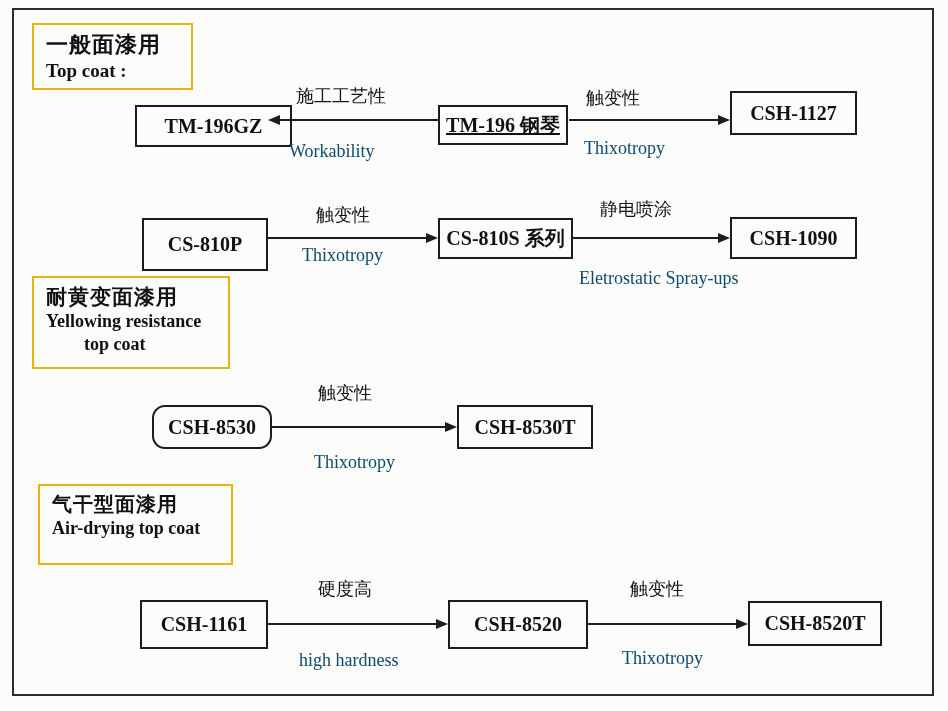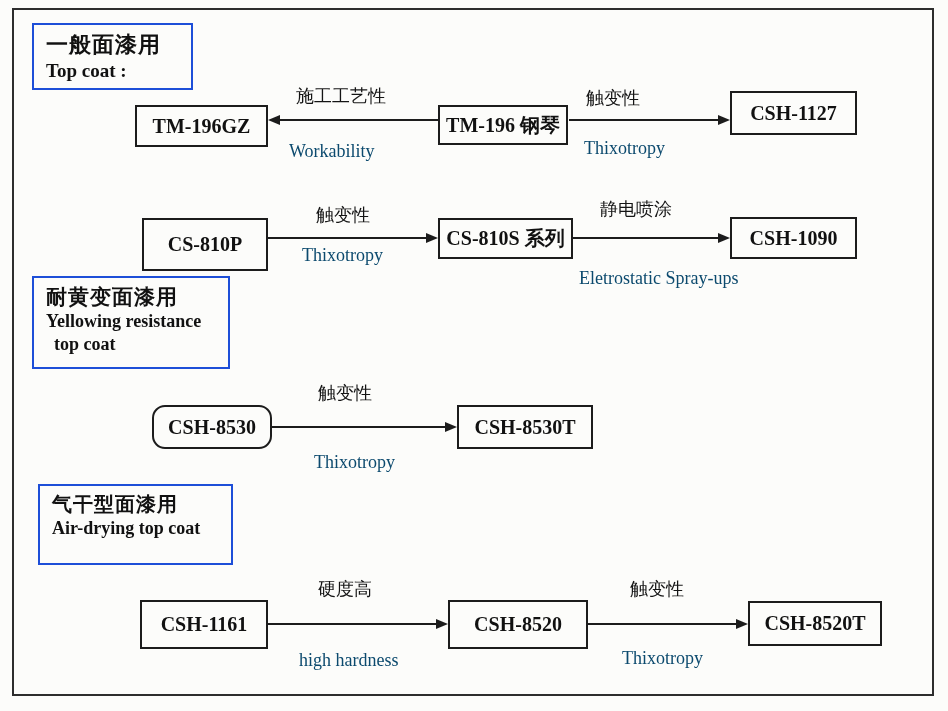--- a/index.html
+++ b/index.html
@@ -6,32 +6,32 @@
   .canvas{
     position:relative;width:948px;height:711px;background:#fcfcfa;
     font-family:"Liberation Serif","DejaVu Serif",serif;color:#111;
     overflow:hidden;
   }
   .frame{
     position:absolute;left:12px;top:8px;width:922px;height:688px;
     border:2px solid #2d2d2d;box-sizing:border-box;
   }
   .secbox{
-    position:absolute;border:2px solid #1d4ed8;box-sizing:border-box;
+    position:absolute;border:2px solid #eab308;box-sizing:border-box;
     background:#fcfcfa;padding:6px 8px 4px 12px;line-height:1.25;
   }
   .sec-zh{
     font-family:"Liberation Sans","DejaVu Sans",sans-serif;
     font-weight:700;font-size:22px;letter-spacing:1px;white-space:nowrap;
   }
   .sec-en{
     font-family:"Liberation Serif","DejaVu Serif",serif;
     font-weight:700;font-size:19px;white-space:nowrap;
   }
-  .sec-en.indent{padding-left:8px;}
+  .sec-en.indent{padding-left:8px;margin-left:30px;}
   .node{
     position:absolute;border:2px solid #1c1c1c;box-sizing:border-box;
     background:#fcfcfa;display:flex;align-items:center;justify-content:center;
     font-weight:700;font-size:20px;white-space:nowrap;
     font-family:"Liberation Serif","DejaVu Serif",serif;
   }
   .arrow{position:absolute;height:2px;background:#1c1c1c;}
   .arrow.right::after{
     content:"";position:absolute;left:100%;top:50%;transform:translateY(-50%);
     border-top:5px solid transparent;border-bottom:5px solid transparent;
@@ -66,22 +66,22 @@
     <div class="sec-zh" style="font-size:21px;">耐黄变面漆用</div>
     <div class="sec-en" style="font-size:18px;">Yellowing resistance</div>
     <div class="sec-en indent" style="font-size:18px;">top coat</div>
   </div>
 
   <div class="secbox" style="left:38px;top:484px;min-width:195px;height:81px;">
     <div class="sec-zh" style="font-size:20px;">气干型面漆用</div>
     <div class="sec-en" style="font-size:18px;">Air-drying top coat</div>
   </div>
 
-  <div class="node" style="left:135px;top:105px;width:133px;height:42px;">TM-196GZ</div>
-  <div class="node" style="left:438px;top:105px;width:130px;height:40px;">TM-196 钢琴</div>
+  <div class="node" style="left:135px;top:105px;width:157px;height:42px;">TM-196GZ</div>
+  <div class="node" style="left:438px;top:105px;width:130px;height:40px;text-decoration:underline;">TM-196 钢琴</div>
   <div class="node" style="left:730px;top:91px;width:127px;height:44px;">CSH-1127</div>
 
   <div class="node" style="left:142px;top:218px;width:126px;height:53px;">CS-810P</div>
   <div class="node" style="left:438px;top:218px;width:135px;height:41px;">CS-810S 系列</div>
   <div class="node" style="left:730px;top:217px;width:127px;height:42px;">CSH-1090</div>
 
   <div class="node" style="left:152px;top:405px;width:120px;height:44px;border-radius:13px;">CSH-8530</div>
   <div class="node" style="left:457px;top:405px;width:136px;height:44px;">CSH-8530T</div>
 
   <div class="node" style="left:140px;top:600px;width:128px;height:49px;">CSH-1161</div>

